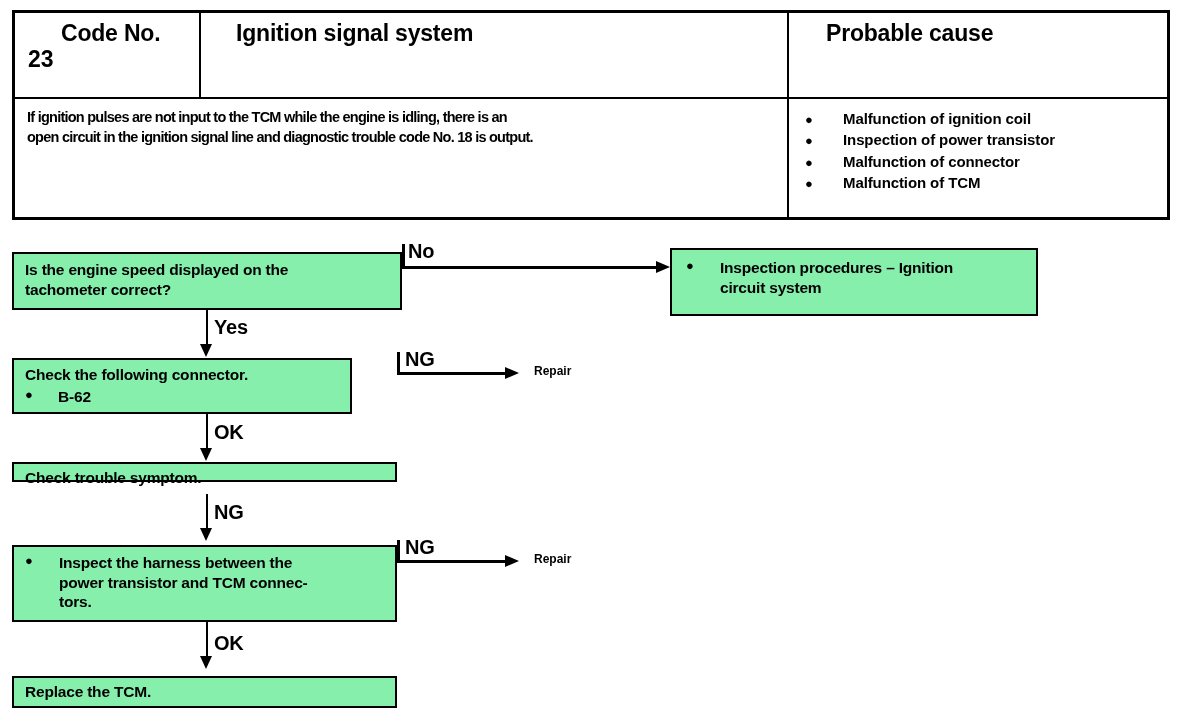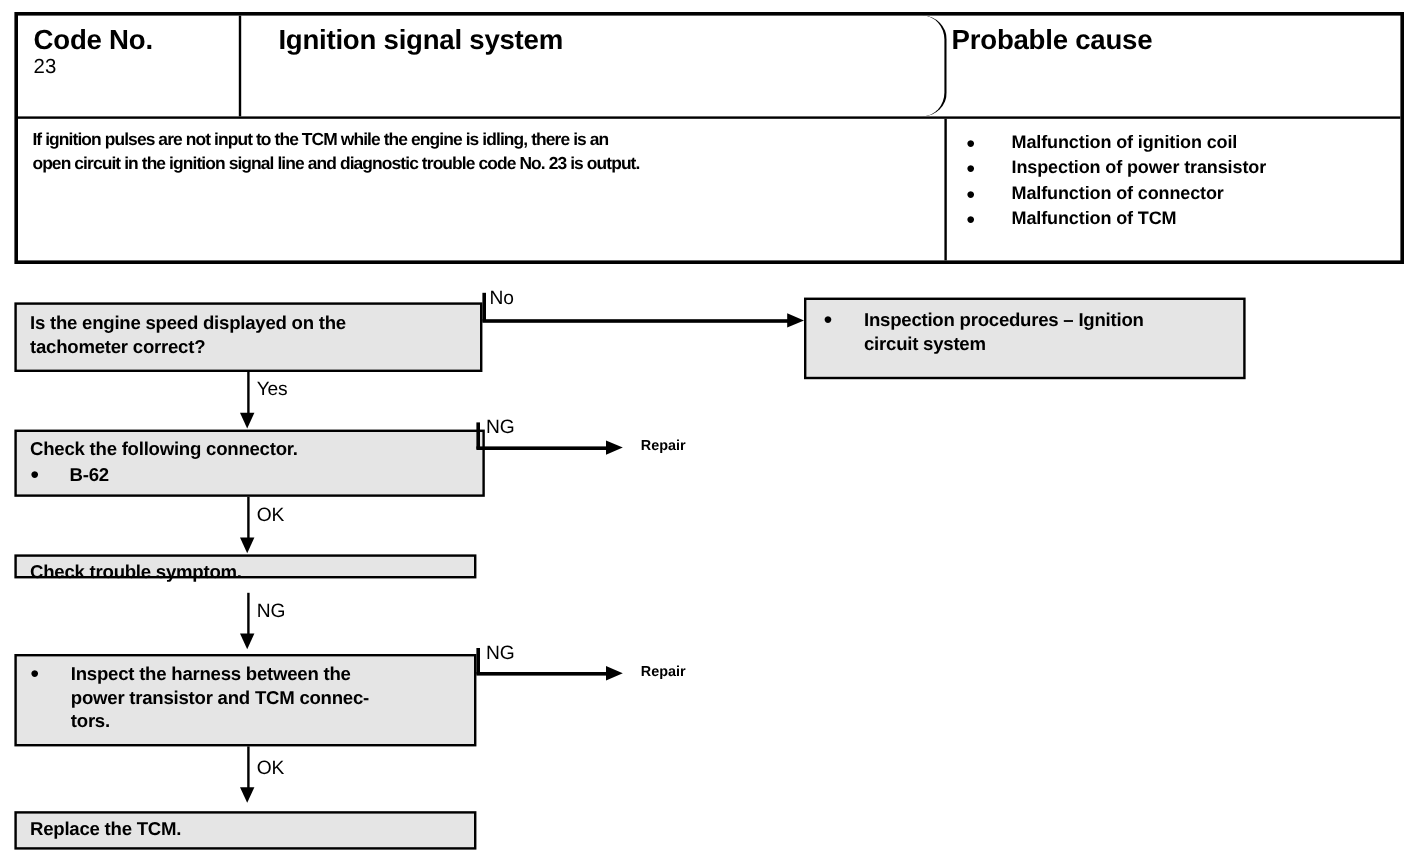--- a/index.html
+++ b/index.html
@@ -43,39 +43,39 @@
     box-sizing: border-box;
     padding: 7px 0 0 13px;
   }
   .cell-system {
     position: absolute;
     left: 186px; top: 0;
     width: 588px;
     height: 100%;
     border-right: 2px solid #000;
     box-sizing: border-box;
-    padding: 7px 0 0 31px;
-    border-radius: 20px;
+    padding: 7px 0 0 2px;
   }
   .cell-cause-hdr {
     position: absolute;
     left: 752px; top: 0; right: 0;
     height: 100%;
     box-sizing: border-box;
     padding: 7px 0 0 26px;
   }
   .hdr-text {
     font-size: 23px;
     font-weight: bold;
     line-height: 1.13;
     letter-spacing: -0.2px;
+    margin-left: 33px;
   }
   .code-num {
-    font-size: 17px;
-    font-weight: normal;
+    font-size: 23px;
+    font-weight: bold;
     line-height: 1.13;
   }
 
   .code-table .body-row {
     position: absolute;
     left: 0; top: 86px; right: 0; bottom: 0;
   }
   .cell-desc {
     position: absolute;
     left: 0; top: 0;
@@ -116,21 +116,21 @@
   
   .flow {
     position: absolute;
     left: 0; top: 0;
     width: 1184px;
     height: 720px;
   }
   .fbox {
     position: absolute;
     border: 2.5px solid #000;
-    background: #e5e5e5;
+    background: #86efac;
     box-sizing: border-box;
     font-size: 15.5px;
     font-weight: bold;
     letter-spacing: -0.2px;
     line-height: 1.26;
   }
   .fbox .ftext { white-space: pre-line; }
 
   .bulleted {
     display: flex;
@@ -162,22 +162,22 @@
   }
   .arrow-right {
     position: absolute;
     width: 0; height: 0;
     border-top: 6.5px solid transparent;
     border-bottom: 6.5px solid transparent;
     border-left: 14px solid #000;
   }
   .edge-label {
     position: absolute;
-    font-size: 16px;
-    font-weight: normal;
+    font-size: 20px;
+    font-weight: bold;
     letter-spacing: -0.2px;
     white-space: nowrap;
   }
   .result-label {
     position: absolute;
     font-size: 12px;
     font-weight: bold;
     letter-spacing: 0px;
     white-space: nowrap;
   }
@@ -196,21 +196,21 @@
       <div class="hdr-text">Ignition signal system</div>
     </div>
     <div class="cell-cause-hdr">
       <div class="hdr-text">Probable cause</div>
     </div>
   </div>
 
   <div class="body-row">
     <div class="cell-desc">
       <div class="desc-line">If ignition pulses are not input to the TCM while the engine is idling, there is an</div>
-      <div class="desc-line">open circuit in the ignition signal line and diagnostic trouble code No. 23 is output.</div>
+      <div class="desc-line">open circuit in the ignition signal line and diagnostic trouble code No. 18 is output.</div>
     </div>
     <div class="cell-cause-body">
       <div class="cause-item">
         <span class="bullet">●</span>
         <span>Malfunction of  ignition  coil</span>
       </div>
       <div class="cause-item">
         <span class="bullet">●</span>
         <span>Inspection of power transistor</span>
       </div>
@@ -243,21 +243,21 @@
       <span class="bullet" style="width:34px; flex:0 0 34px;">●</span>
       <span class="ftext">Inspection procedures – Ignition
 circuit  system</span>
     </div>
   </div>
 
   <div class="vline" style="left:205.5px; top:310px; height:40px;"></div>
   <div class="arrow-down" style="left:200px; top:344px;"></div>
   <div class="edge-label" style="left:214px; top:316px;">Yes</div>
 
-  <div class="fbox" style="left:12px; top:358px; width:392px; height:56px; padding:5px 0 0 11px;">
+  <div class="fbox" style="left:12px; top:358px; width:340px; height:56px; padding:5px 0 0 11px;">
     <div>Check the following connector.</div>
     <div class="bulleted" style="margin-top:2px;">
       <span class="bullet" style="width:33px; flex:0 0 33px;">●</span>
       <span>B-62</span>
     </div>
   </div>
 
   <div class="vline" style="left:397px; top:352px; height:22px;"></div>
   <div class="hline" style="left:397px; top:372px; width:112px;"></div>
   <div class="arrow-right" style="left:505px; top:366.5px;"></div>

